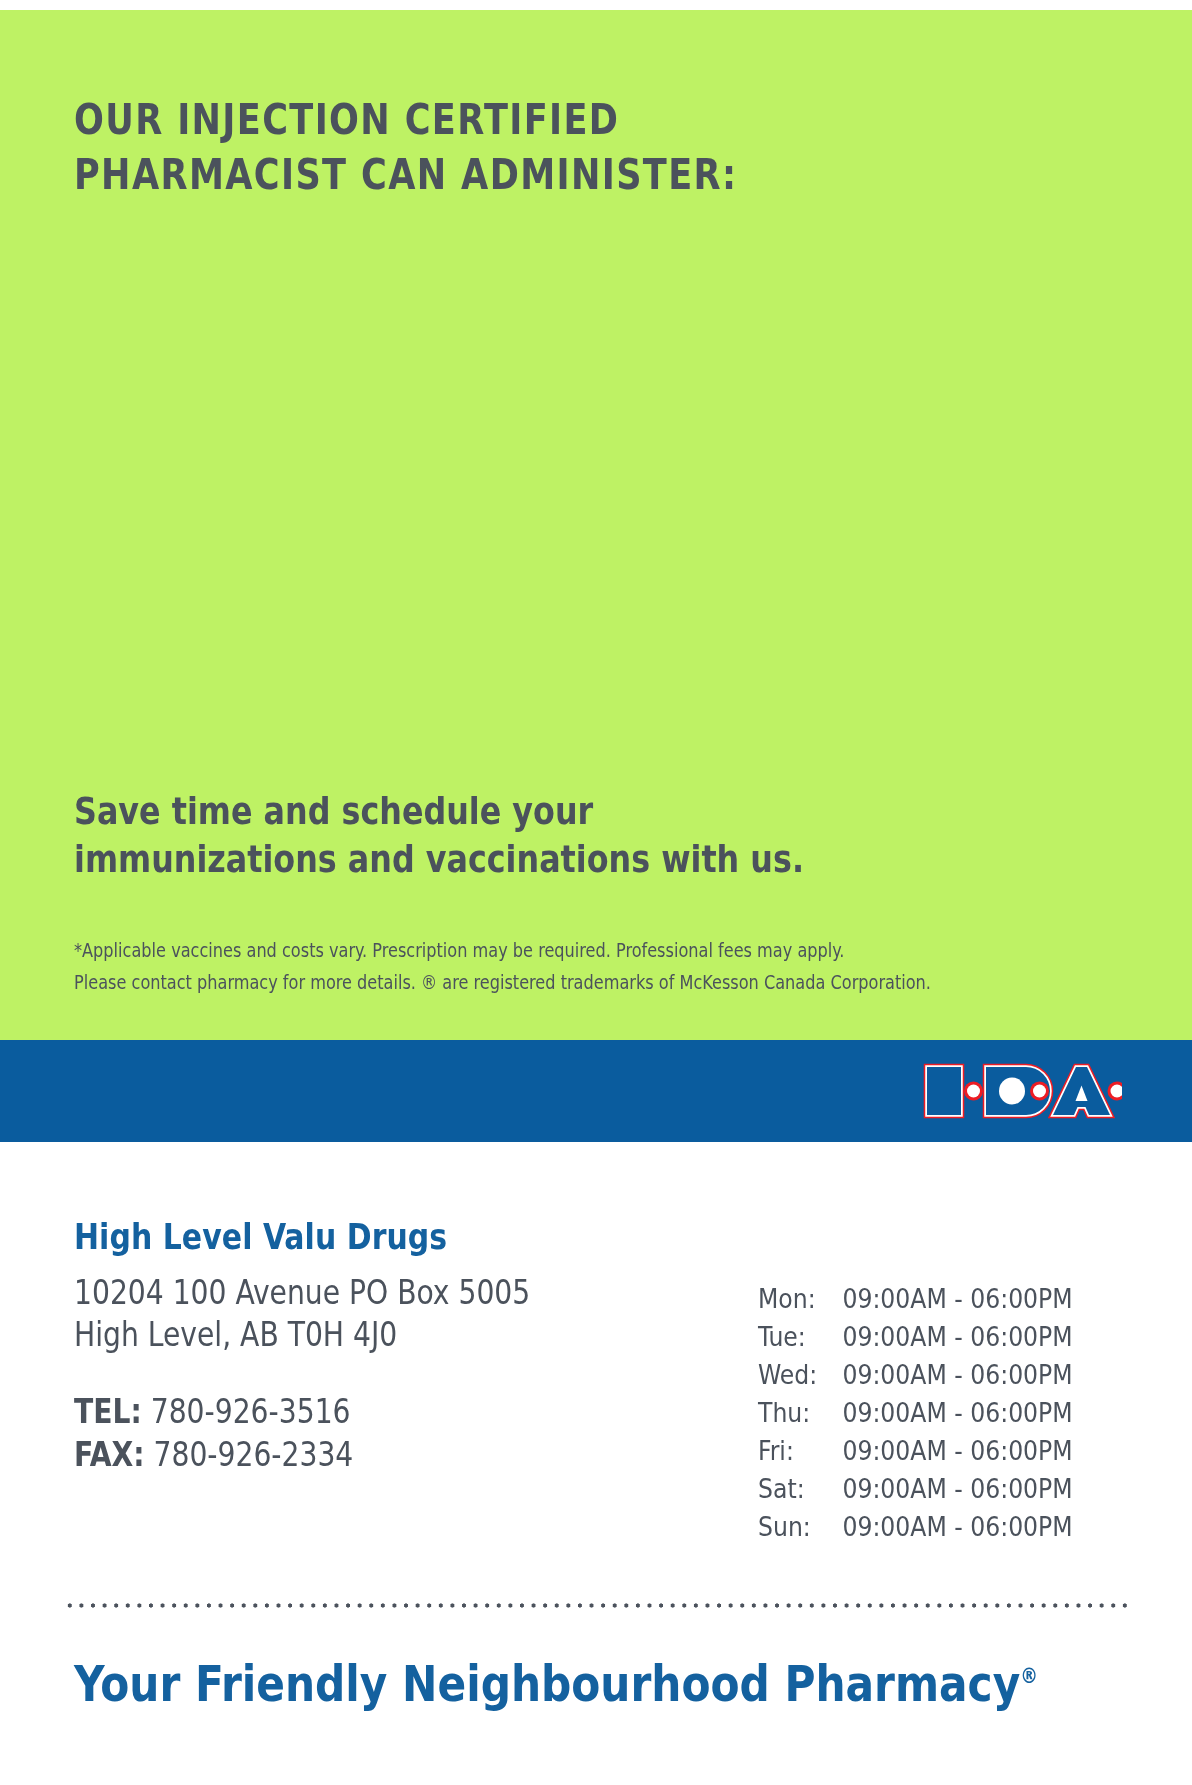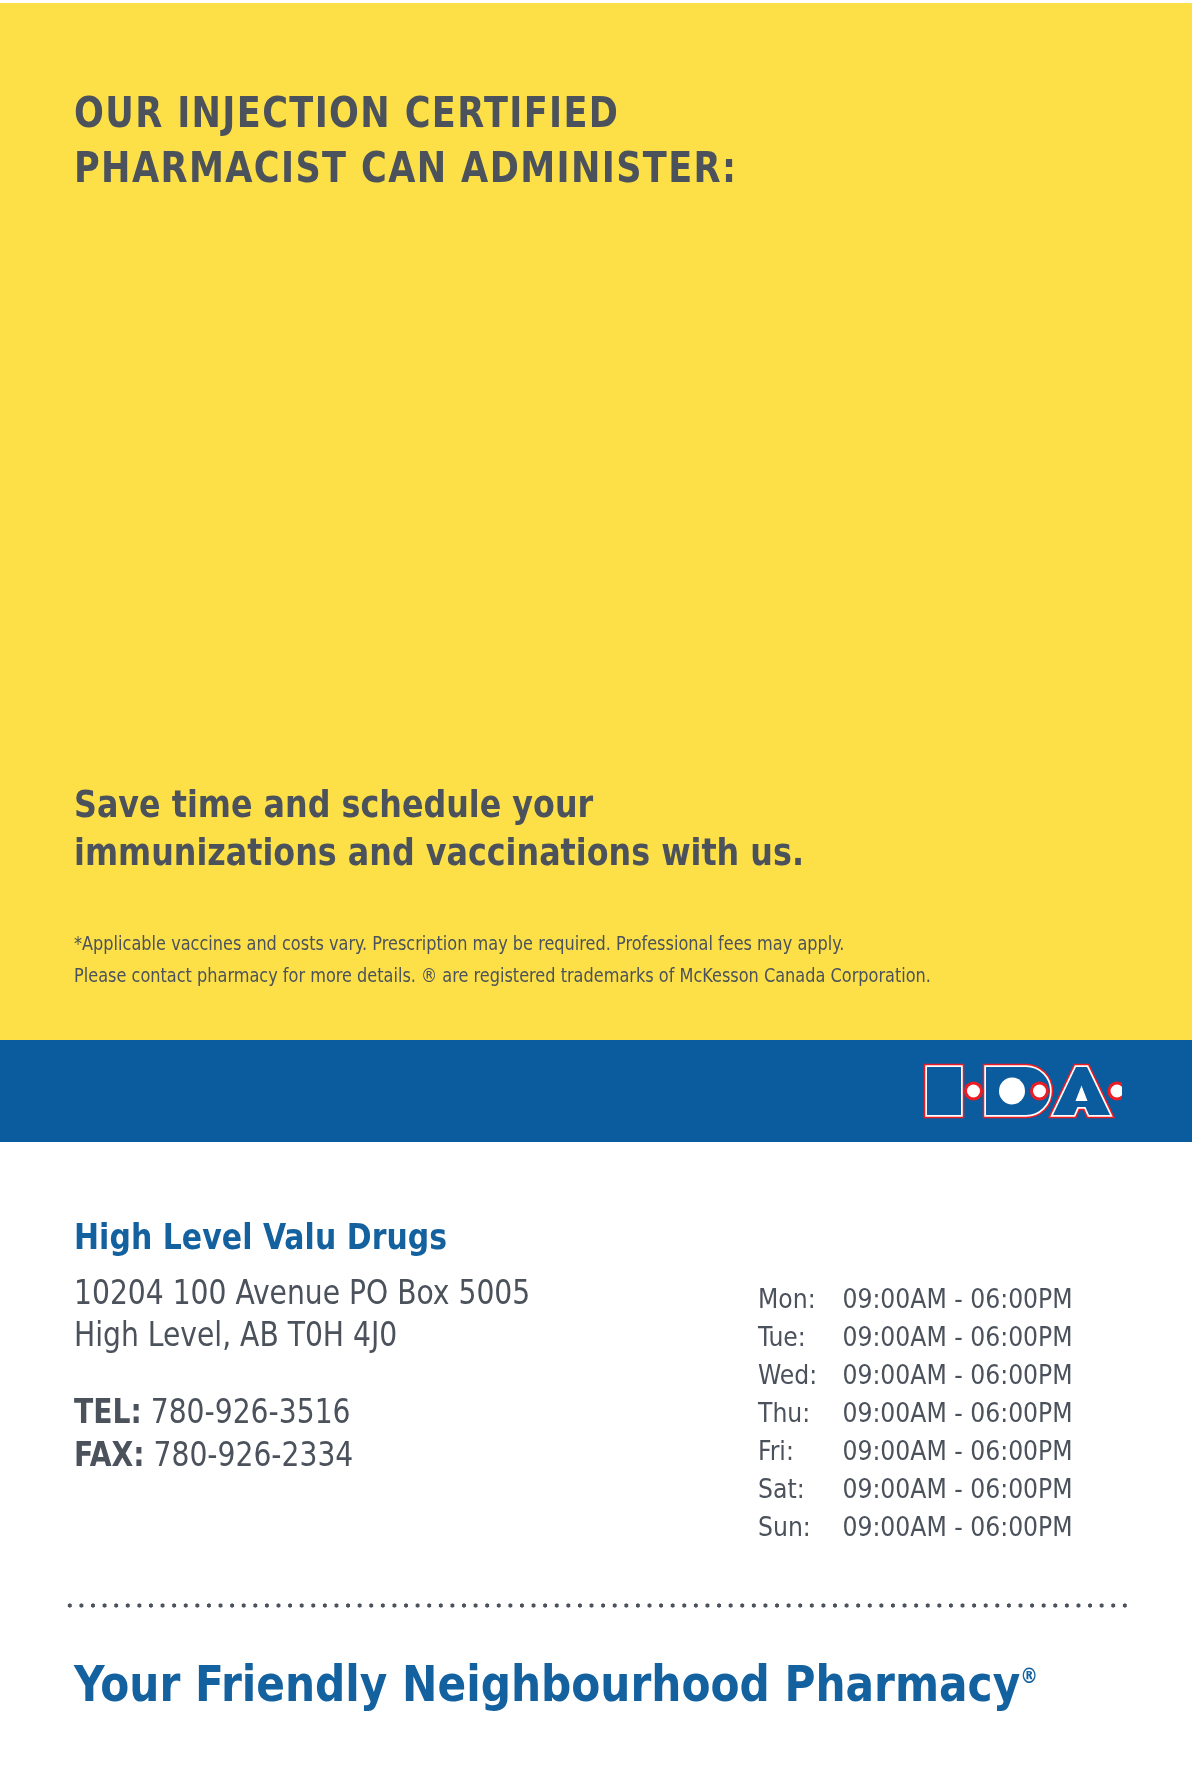--- a/index.html
+++ b/index.html
@@ -18,24 +18,24 @@
     width: 1192px;
     height: 1785px;
     overflow: hidden;
     background: #ffffff;
   }
 
   
   .top-panel {
     position: absolute;
     left: 0;
-    top: 3px;
+    top: 10px;
     width: 1192px;
     height: 1040px;
-    background: #fde047;
+    background: #bef264;
   }
 
   .headline {
     position: absolute;
     left: 74px;
     top: 83px;
     width: 900px;
     font-family: "DejaVu Sans Condensed", "Liberation Sans Narrow", "Liberation Sans", sans-serif;
     font-weight: 700;
     font-size: 42px;

